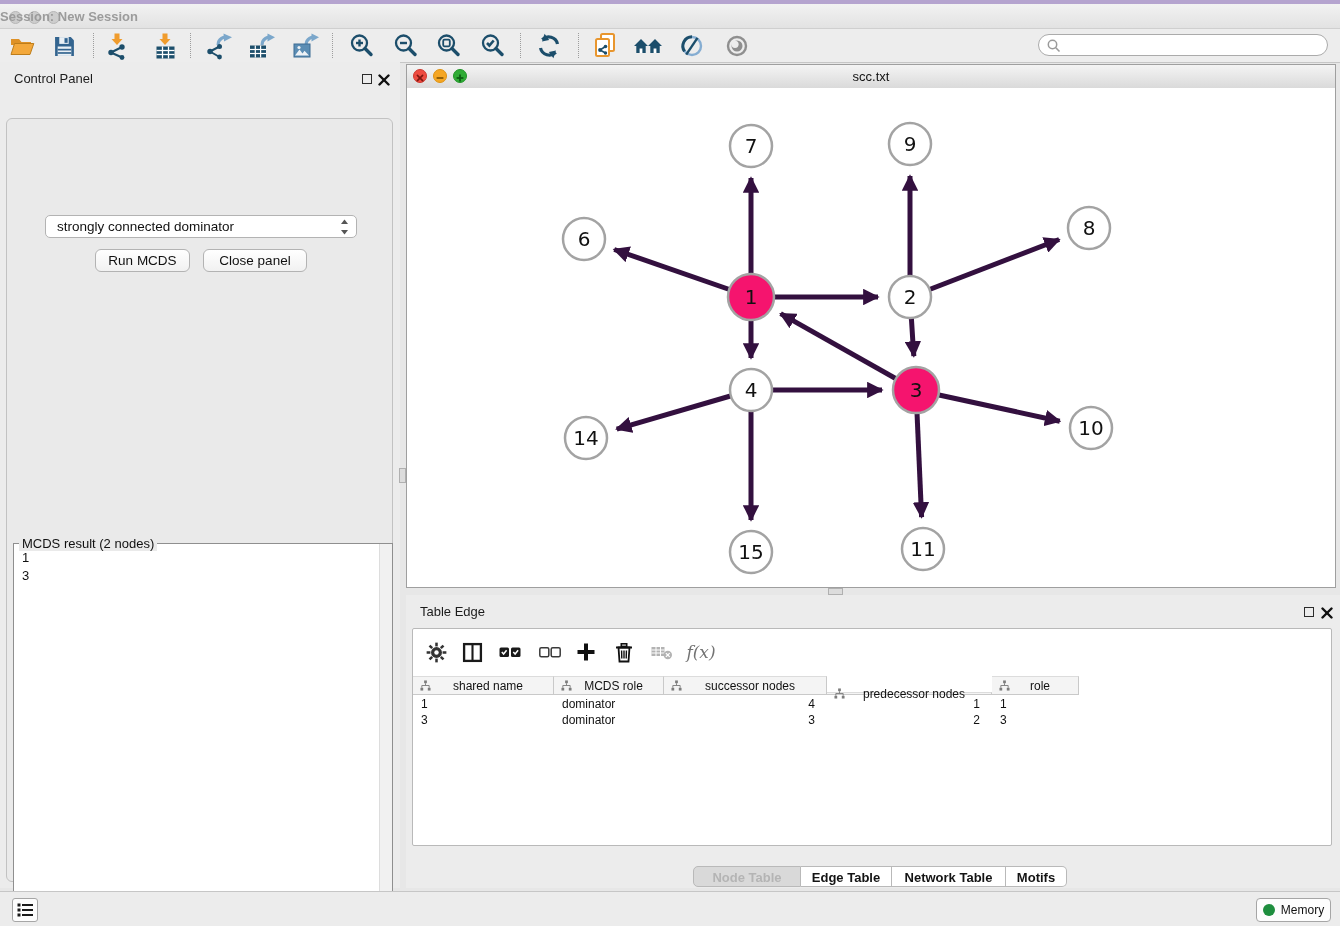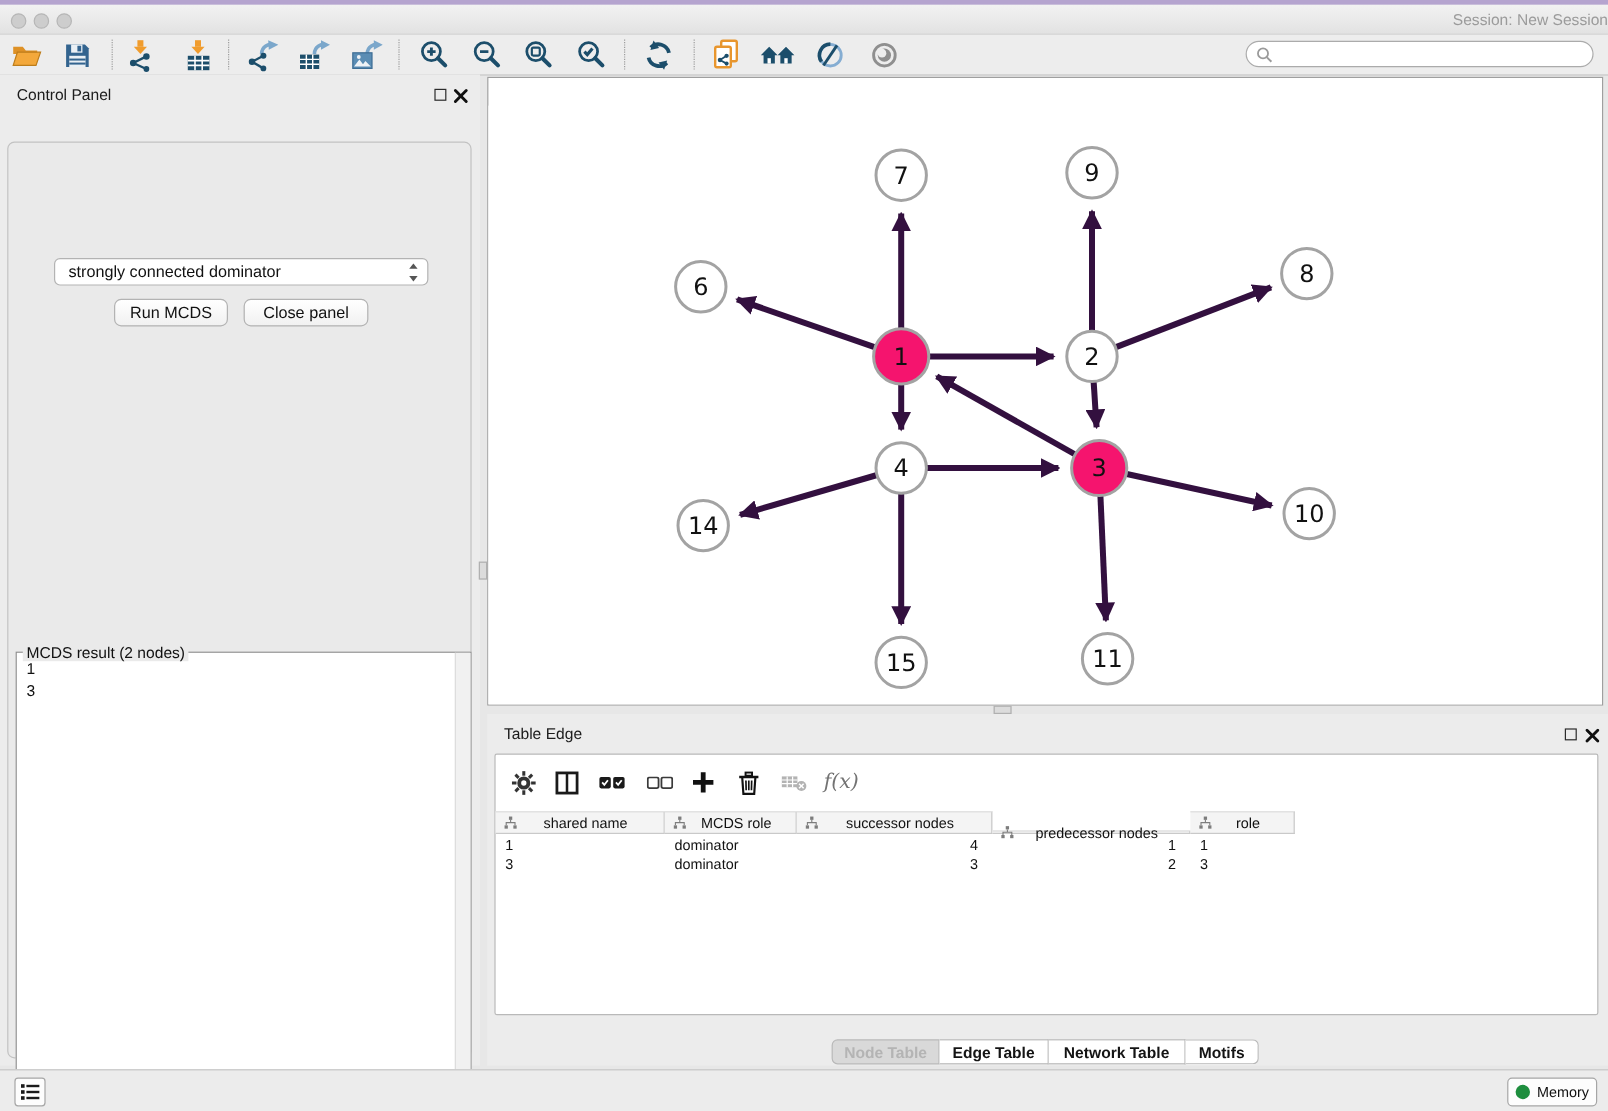--- a/index.html
+++ b/index.html
@@ -6,22 +6,22 @@
   .app{position:relative;width:1340px;height:926px;background:#e7e7e7;overflow:hidden;
        font-family:"Liberation Sans",sans-serif;-webkit-font-smoothing:antialiased;}
   .abs{position:absolute;}
 
   
   .top-strip{left:0;top:0;width:1340px;height:4px;background:#b5a4cf;}
   .titlebar{left:0;top:4px;width:1340px;height:24px;
             background:linear-gradient(#f2f2f2,#e2e2e2);border-bottom:1px solid #cfcfcf;}
   .tl-dot{position:absolute;top:7px;width:13px;height:13px;border-radius:50%;}
   .tl-gray{background:#cdcdcd;border:1px solid #b6b6b6;box-sizing:border-box;}
-  .win-title{position:absolute;left:0;right:0;top:5px;text-align:right;
-             font-size:13px;color:#9b9b9b;}
+  .win-title{position:absolute;left:0;right:0;top:5px;text-align:left;
+             font-size:13px;color:#9b9b9b;font-weight:bold;}
   .toolbar{left:0;top:29px;width:1340px;height:33px;background:#ededed;border-bottom:1px solid #c6c6c6;}
   .tbtn{position:absolute;top:3px;width:30px;height:28px;display:flex;align-items:center;justify-content:center;}
   .tsep{position:absolute;top:4px;height:25px;width:0;border-left:1px dotted #9d9d9d;}
   .searchbox{position:absolute;left:1038px;top:5px;width:290px;height:22px;background:#fff;
              border:1px solid #ababab;border-radius:12px;box-sizing:border-box;}
   .searchbox input{position:absolute;left:26px;top:1px;width:250px;height:18px;border:none;outline:none;
                    font-size:12px;background:transparent;font-family:"Liberation Sans",sans-serif;}
   .searchbox svg{position:absolute;left:7px;top:3px;}
 
   
@@ -313,20 +313,44 @@
         <div class="fs-line">3</div>
         <div class="fs-scroll"></div>
       </div>
     </div>
   </div>
 
   <div class="abs vhandle"></div>
   <div class="abs hhandle"></div>
 
   <div class="abs netwin">
+    <div class="net-titlebar">
+      <span class="mac-dot" style="left:6px;background:#ee4b40;border:1px solid #ce3a30">
+        <svg width="12" height="12" viewBox="0 0 12 12" style="margin:0 0 0 0">
+            <g stroke="#7e1710" stroke-width="1.6" stroke-linecap="round">
+              <line x1="3.4" y1="3.4" x2="8.6" y2="8.6"></line>
+              <line x1="8.6" y1="3.4" x2="3.4" y2="8.6"></line>
+            </g>
+          </svg>
+      </span>
+      <span class="mac-dot" style="left:26px;background:#f5a623;border:1px solid #dd9212">
+        <svg width="12" height="12" viewBox="0 0 12 12">
+            <line x1="2.6" y1="6" x2="9.4" y2="6" stroke="#8a5a05" stroke-width="1.8"></line>
+          </svg>
+      </span>
+      <span class="mac-dot" style="left:46px;background:#2fab35;border:1px solid #219428">
+        <svg width="12" height="12" viewBox="0 0 12 12">
+            <g stroke="#0d5e13" stroke-width="1.8">
+              <line x1="2.6" y1="6" x2="9.4" y2="6"></line>
+              <line x1="6" y1="2.6" x2="6" y2="9.4"></line>
+            </g>
+          </svg>
+      </span>
+      <div class="net-title">scc.txt</div>
+    </div>
     <svg id="graph-svg" class="net-canvas" viewBox="0 0 928 499">
         <defs>
           <marker id="arrow" viewBox="0 0 10 10" refX="9" refY="5" markerWidth="3.3" markerHeight="3.3" orient="auto">
             <path d="M0 0 L10 5 L0 10 z" fill="#33103f"></path>
           </marker>
         </defs>
         <line x1="344" y1="209" x2="344" y2="90" stroke="#33103f" stroke-width="5" marker-end="url(#arrow)"></line>
         <line x1="344" y1="209" x2="207.22877816275735" y2="161.49861756550854" stroke="#33103f" stroke-width="5" marker-end="url(#arrow)"></line>
         <line x1="344" y1="209" x2="471" y2="209" stroke="#33103f" stroke-width="5" marker-end="url(#arrow)"></line>
         <line x1="344" y1="209" x2="344" y2="270" stroke="#33103f" stroke-width="5" marker-end="url(#arrow)"></line>
@@ -540,21 +564,21 @@
             <div class="td" style="width: 141px; box-sizing: border-box;">3</div>
             <div class="td" style="width: 110px; box-sizing: border-box;">dominator</div>
             <div class="td ra" style="width: 163px; box-sizing: border-box;">3</div>
             <div class="td ra" style="width: 165px; box-sizing: border-box;">2</div>
             <div class="td" style="width: 87px; box-sizing: border-box;">3</div>
           </div>
         </div>
     </div>
 
     <div class="ttabs">
-      <span class="ttab active" style="width:90px">Node Table</span>
+      <span class="ttab active" style="width:108px">Node Table</span>
       <span class="ttab" style="width:91px">Edge Table</span>
       <span class="ttab" style="width:114px">Network Table</span>
       <span class="ttab" style="width:61px">Motifs</span>
     </div>
   </div>
 
   <div class="abs statusbar">
     <span class="sq-btn" style="left:12px;top:6px;width:26px;height:24px">
       <svg width="16" height="14" viewBox="0 0 16 14">
           <g fill="#1a1a1a">

